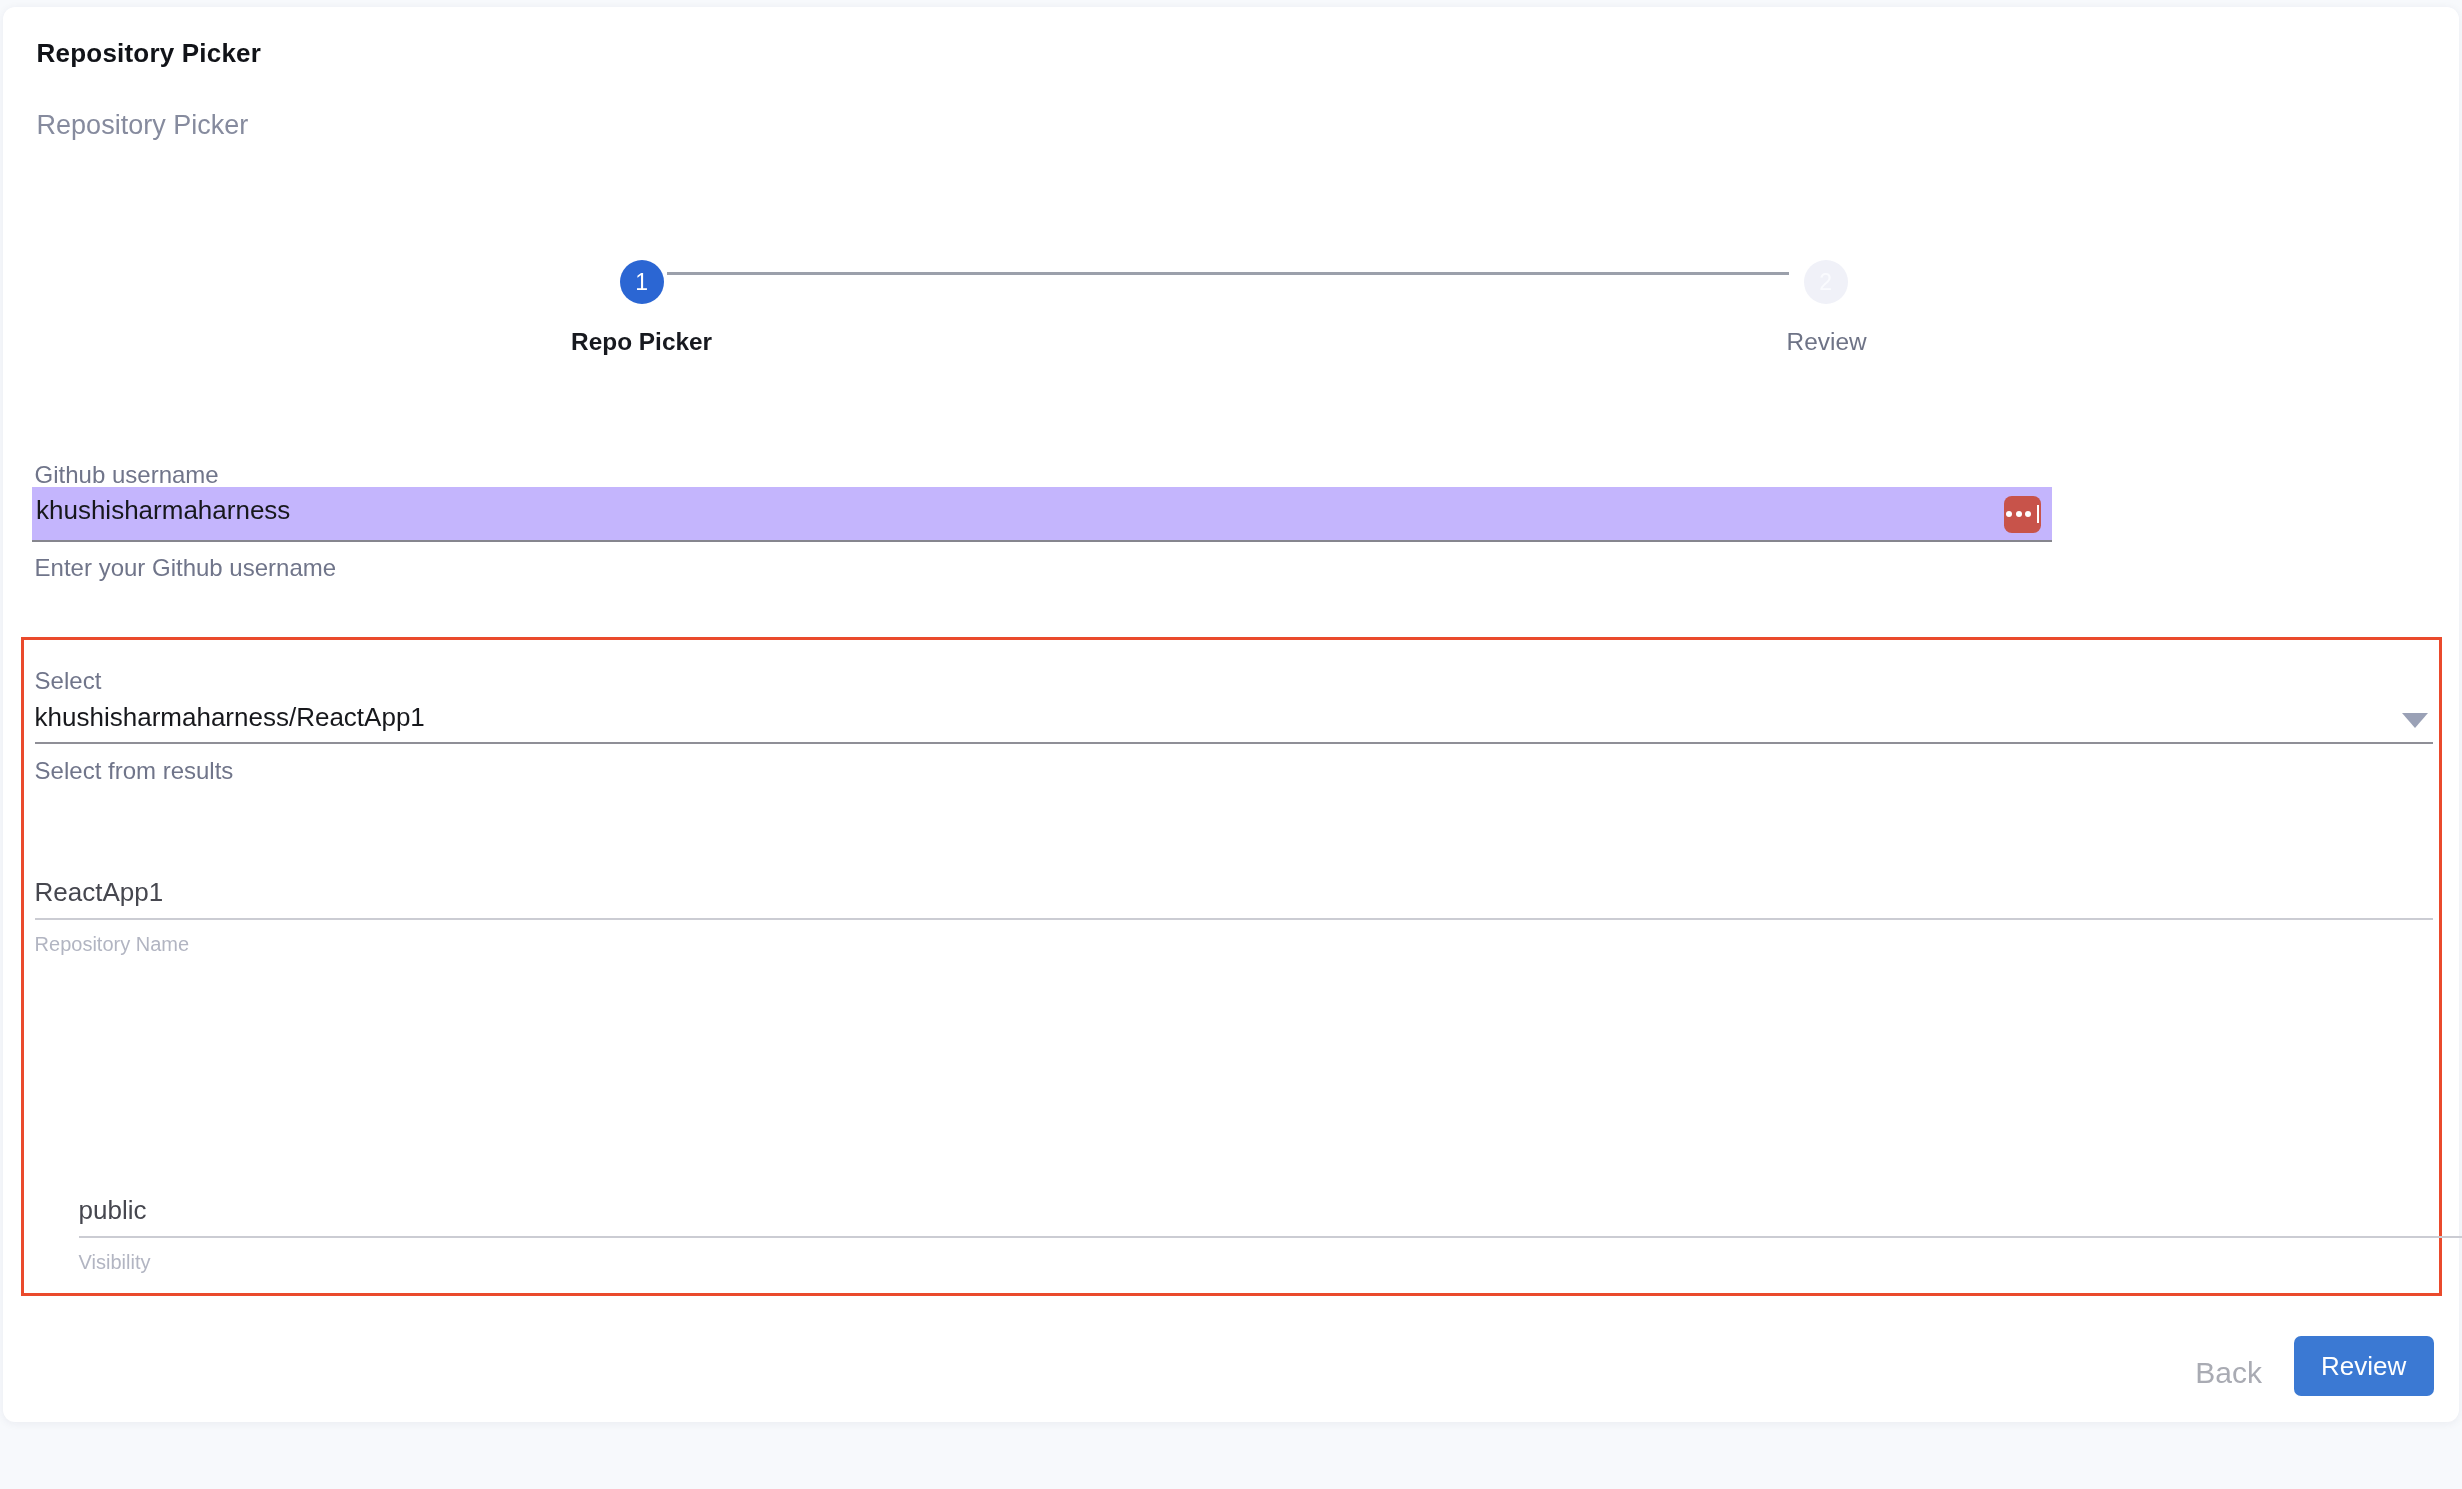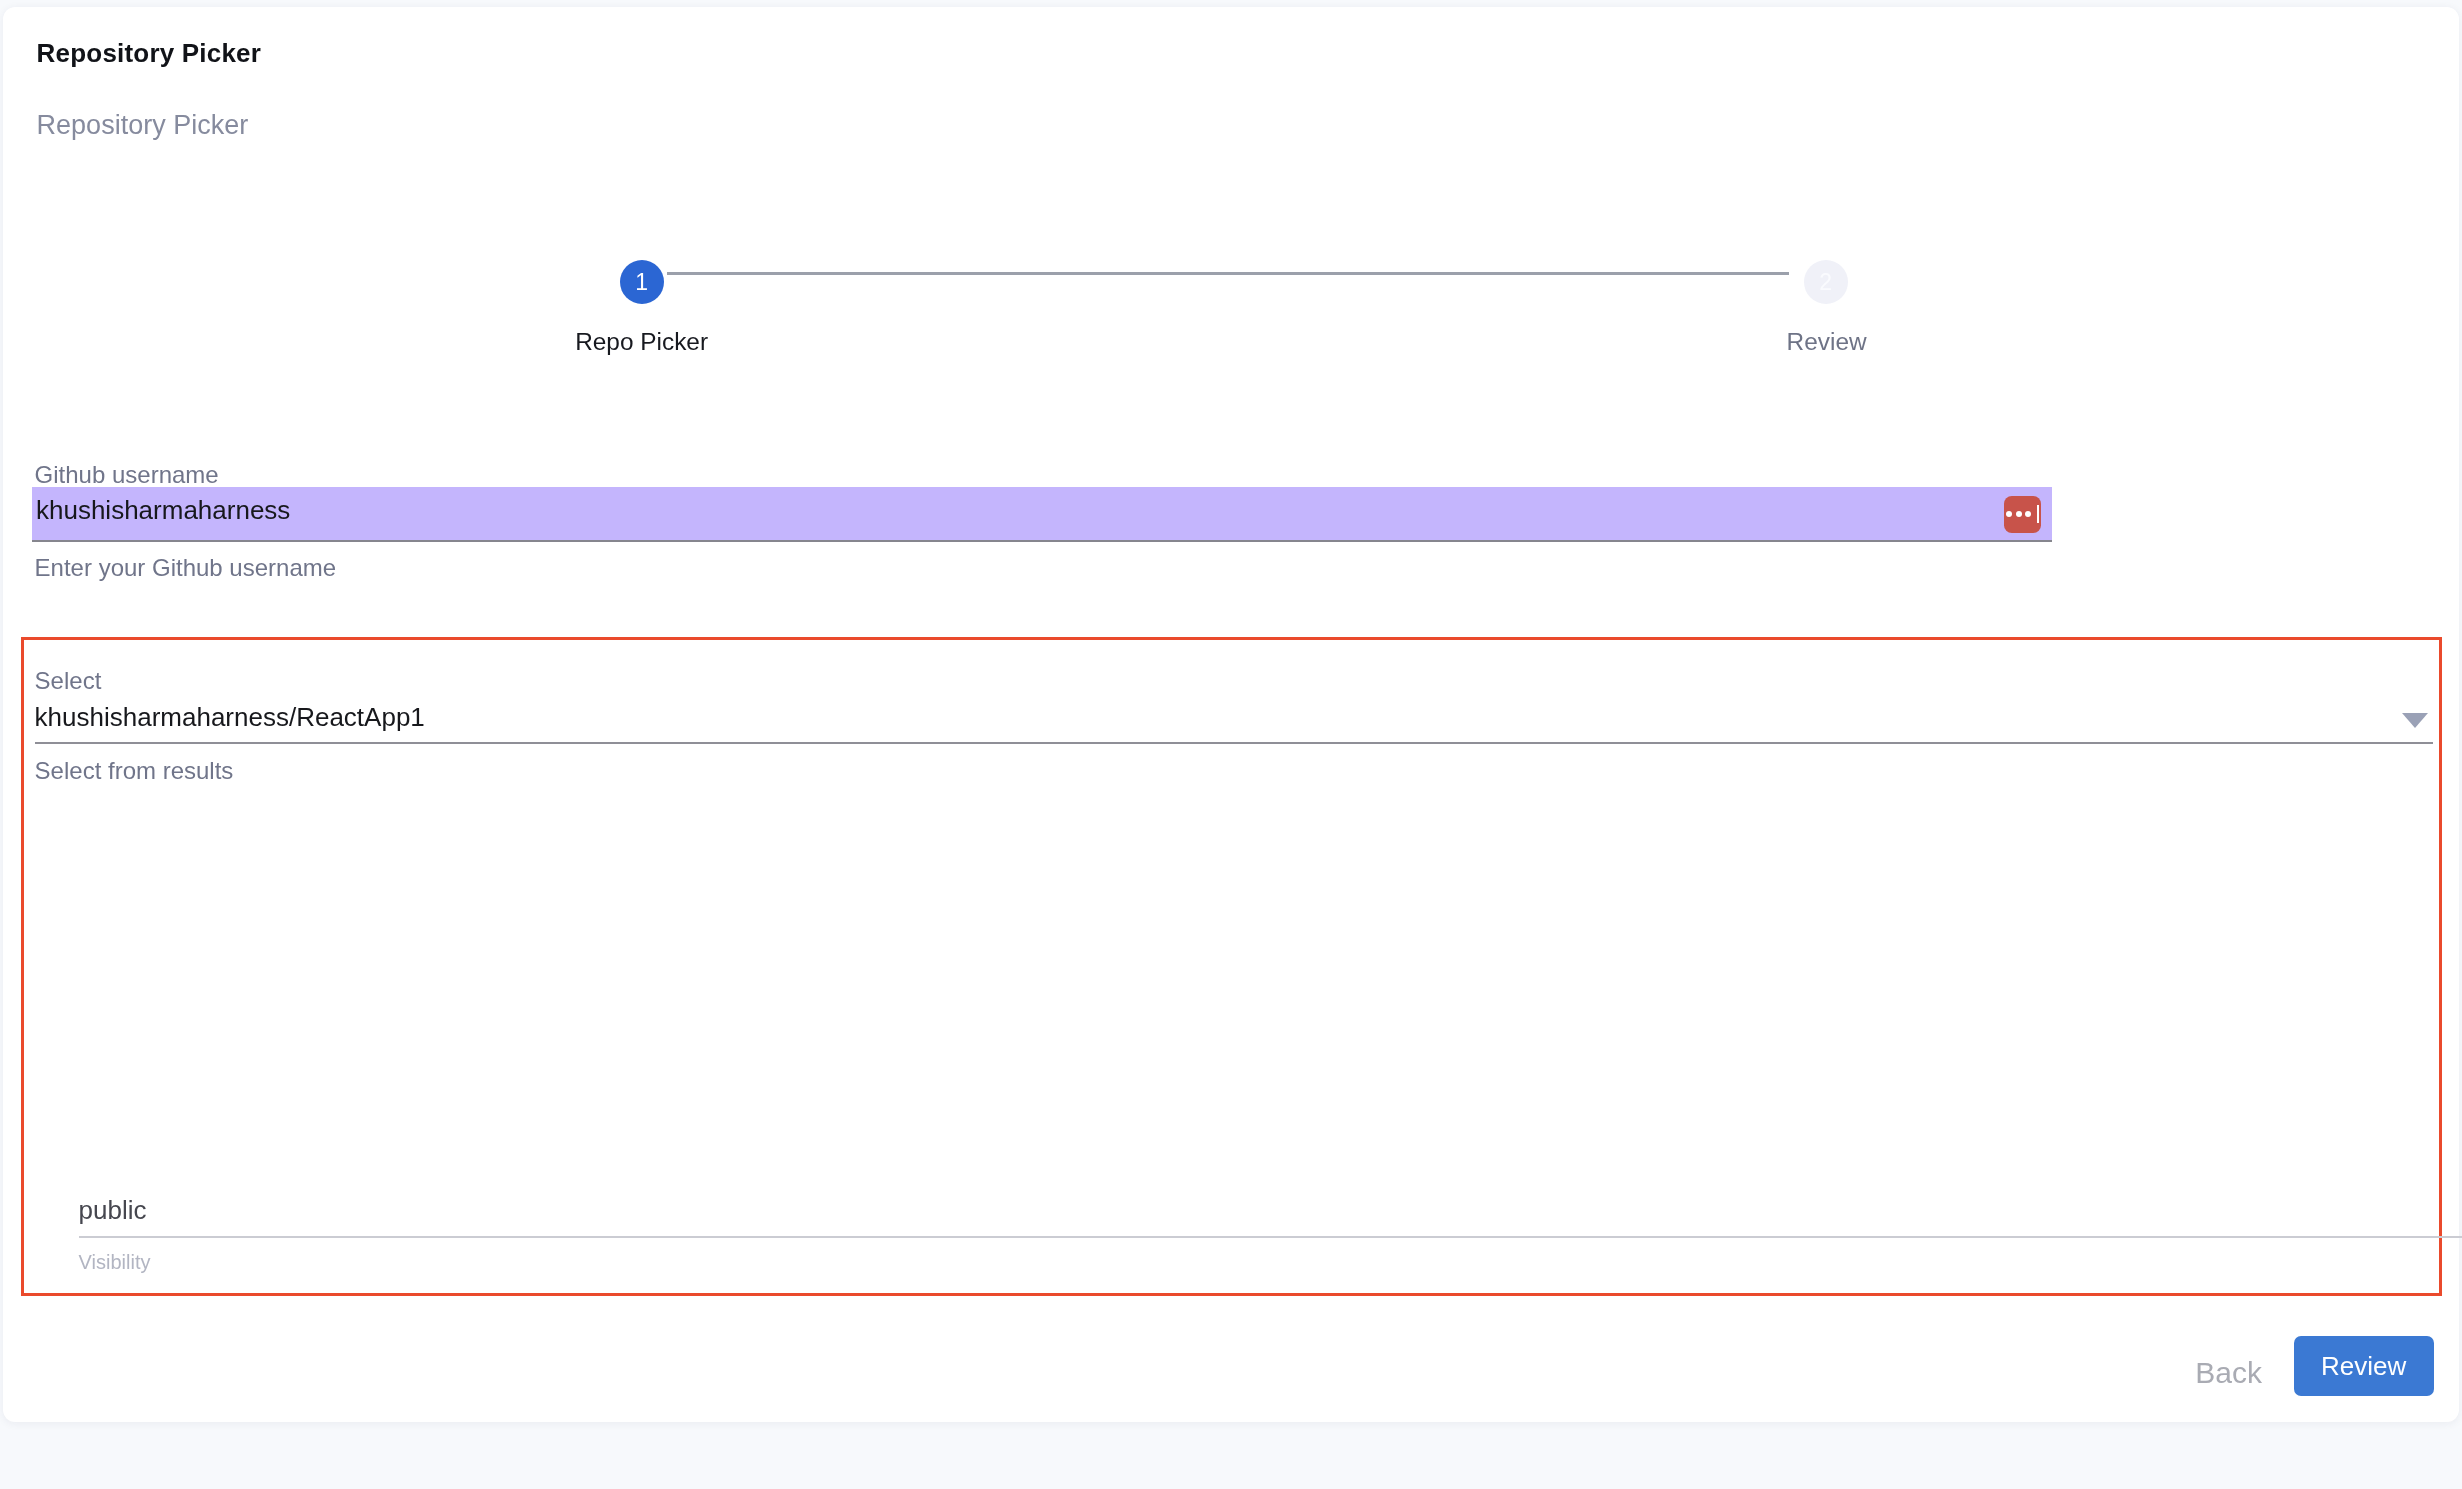--- a/index.html
+++ b/index.html
@@ -36,21 +36,21 @@
     display: flex; align-items: center; justify-content: center;
     font-size: 23px;
   }
   .step-circle.active { background: #2b66d3; color: #ffffff; }
   .step-circle.inactive { background: #f0f1f8; color: #fafbfe; }
   .step-connector {
     left: 664px; top: 265px; width: 1122px; height: 2.6px;
     background: #9ba0ab;
   }
   .step-label { transform: translateX(-50%); white-space: nowrap; top: 321px; font-size: 24.4px; }
-  .step-label.active { color: #17191f; font-weight: 400; }
+  .step-label.active { color: #17191f; font-weight: 700; }
   .step-label.inactive { color: #6e7386; font-weight: 400; }
 
   .field-label { font-size: 24px; color: #70758a; }
 
   
   .username-wrap {
     left: 29px; top: 480px; width: 2020px; height: 55px;
     background: #c4b5fd;
     border-bottom: 2.6px solid #86868e;
   }
@@ -150,20 +150,25 @@
 
   <div class="abs highlight-box"></div>
 
   <div class="abs field-label" style="left:32px; top:660px;">Select</div>
   <div class="abs select-value-row">
     <div class="select-value">khushisharmaharness/ReactApp1</div>
     <div class="select-arrow"></div>
   </div>
   <div class="abs field-label" style="left:32px; top:750px;">Select from results</div>
 
+  <div class="abs ro-field" style="top:870px;">
+    <div class="ro-value">ReactApp1</div>
+    <div class="ro-line"></div>
+    <div class="ro-label">Repository Name</div>
+  </div>
 
 
   <div class="abs ro-field" style="top:1188px;margin-left:44px;">
     <div class="ro-value">public</div>
     <div class="ro-line"></div>
     <div class="ro-label">Visibility</div>
   </div>
 
   <button class="abs back-button">Back</button>
   <button class="abs review-button">Review</button>

